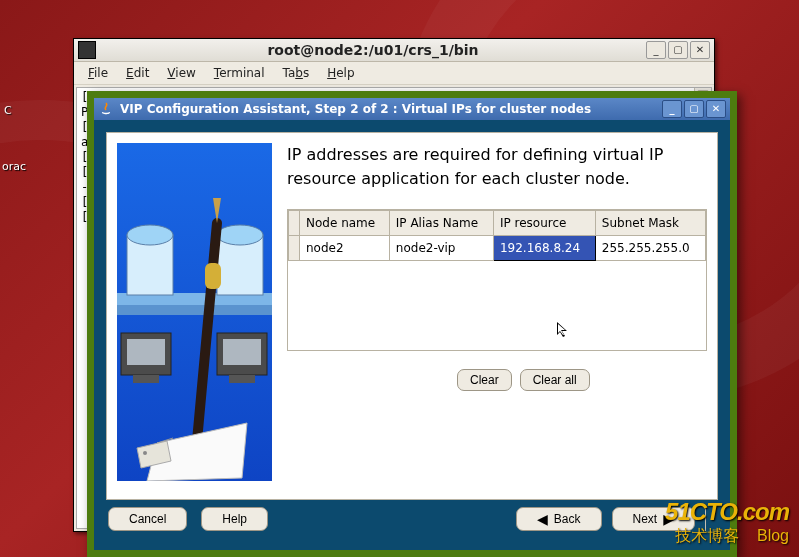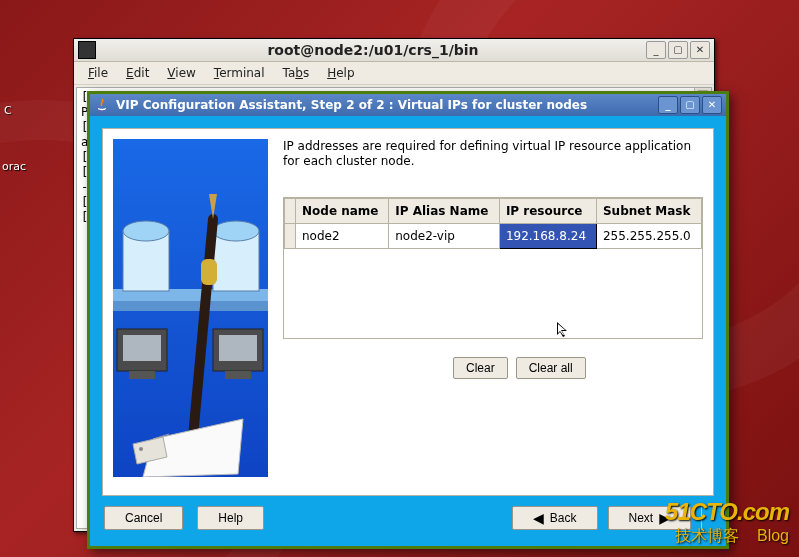--- a/index.html
+++ b/index.html
@@ -15,40 +15,40 @@
   .term-titlebar .app-icon{width:16px;height:16px;background:#333;border:1px solid #000;margin-right:6px}
   .term-titlebar .title{flex:1;text-align:center;font-weight:bold;font-size:14px;color:#222}
   .winbtn{width:18px;height:16px;margin-left:2px;background:#ece8df;border:1px solid #999;border-radius:2px;display:flex;align-items:center;justify-content:center;font-size:10px;line-height:1;color:#333}
   .term-menu{height:22px;display:flex;align-items:center;padding:0 6px;gap:2px;background:#efebe2;border-bottom:1px solid #d6d1c4;font-size:12px;color:#222}
   .term-menu span{padding:2px 8px}
   .term-menu span u{text-decoration:underline}
   .term-body{position:absolute;left:2px;right:2px;top:48px;bottom:2px;background:#fff;border:1px solid #acacac;font-family:"DejaVu Sans Mono",monospace;font-size:12px;color:#000;padding:2px 4px;line-height:15px;overflow:hidden}
   .term-body .scrollbar{position:absolute;right:0;top:0;bottom:0;width:16px;background:#ece9e2;border-left:1px solid #c3beb0}
   .term-body .scrollbar .thumb{position:absolute;left:2px;right:2px;top:2px;height:70px;background:#d4cfc1;border:1px solid #b8b2a2;border-radius:2px}
   
-  .vipca{position:absolute;left:87px;top:91px;width:636px;height:452px;background:#0ea5e9;border:3px solid #4d7c0f;box-shadow:4px 4px 10px rgba(0,0,0,0.5)}
+  .vipca{position:absolute;left:87px;top:91px;width:636px;height:452px;background:#0c4a6e;border:7px solid #4d7c0f;box-shadow:4px 4px 10px rgba(0,0,0,0.5)}
   .vipca-titlebar{height:22px;background:linear-gradient(#5b87c7,#3e6bae);display:flex;align-items:center;padding:0 4px;color:#fff;font-weight:bold;font-size:12px}
   .vipca-titlebar .java-icon{width:16px;height:16px;margin-right:6px}
   .vipca-titlebar .java-icon svg{width:16px;height:16px}
   .vipca-titlebar .title{flex:1}
   .vipca-titlebar .winbtn{background:#6a95d1;border-color:#2b4e86;color:#fff}
   .vipca-body{position:absolute;left:12px;right:12px;top:34px;bottom:50px;background:#fff;border:1px solid #b8b2a2}
   .vipca-left{position:absolute;left:10px;top:10px;width:155px;height:338px;background:linear-gradient(180deg,#1a69e6 0%,#0e44c4 100%);overflow:hidden}
   .vipca-left svg{width:100%;height:100%}
   .vipca-right{position:absolute;left:180px;right:10px;top:10px;bottom:10px;color:#000}
-  .vipca-right .instr{font-size:12px;line-height:15px;margin-bottom:28px}
+  .vipca-right .instr{font-size:16px;line-height:24px;margin-bottom:18px}
   table.grid{border-collapse:collapse;width:100%;font-size:12px;background:#fff}
   table.grid th,table.grid td{border:1px solid #b8b2a2;padding:3px 6px;text-align:left;height:18px;white-space:nowrap;overflow:hidden}
-  table.grid th{background:#efebe2;font-weight:bold}
+  table.grid th{background:#efebe2;font-weight:normal}
   table.grid th.rowhead,table.grid td.rowhead{width:10px;background:#efebe2;padding:0}
   .cell-sel{background:#3454b4;color:#fff;border:1px solid #000 !important}
   .grid-wrap{border:1px solid #b8b2a2;height:140px;overflow-y:scroll;overflow-x:hidden;background:#fff}
   .btnrow{margin-top:18px;display:flex;gap:8px;justify-content:flex-start;padding-left:170px}
-  .jbtn{background:#efebe2;border:1px solid #9d9686;border-radius:2px;padding:3px 12px;font-size:12px;color:#000}
-  .vipca-footer{position:absolute;left:14px;right:14px;bottom:10px;height:30px;display:flex;align-items:flex-start}
+  .jbtn{background:#efebe2;border:1px solid #9d9686;border-radius:7px;padding:3px 12px;font-size:12px;color:#000}
+  .vipca-footer{position:absolute;left:14px;right:14px;bottom:19px;height:30px;display:flex;align-items:flex-end}
   .vipca-footer .spacer{flex:1}
   .vipca-footer .jbtn{padding:4px 20px}
   .vipca-footer .jbtn.icon{display:flex;align-items:center;gap:6px}
   .vipca-footer .sep{width:1px;height:24px;background:#c6c0b1;margin:0 10px}
   .arrow{font-size:14px;line-height:1}
   .cursor{position:absolute;width:16px;height:16px;pointer-events:none}
   
   .watermark{position:absolute;right:10px;bottom:10px;color:#eab308;font-family:Arial,sans-serif;text-align:right;text-shadow:1px 1px 2px #000}
   .watermark .big{font-size:24px;font-weight:bold;font-style:italic;letter-spacing:-1px}
   .watermark .small{font-size:16px}

